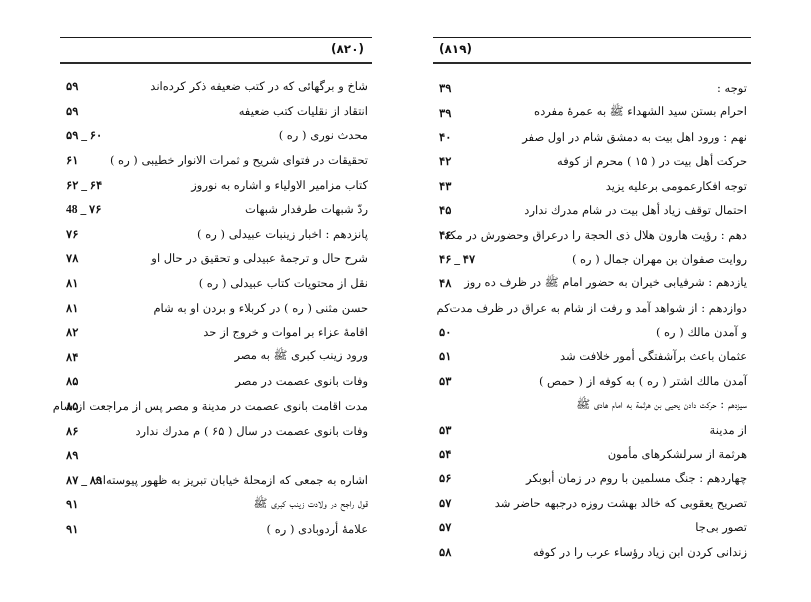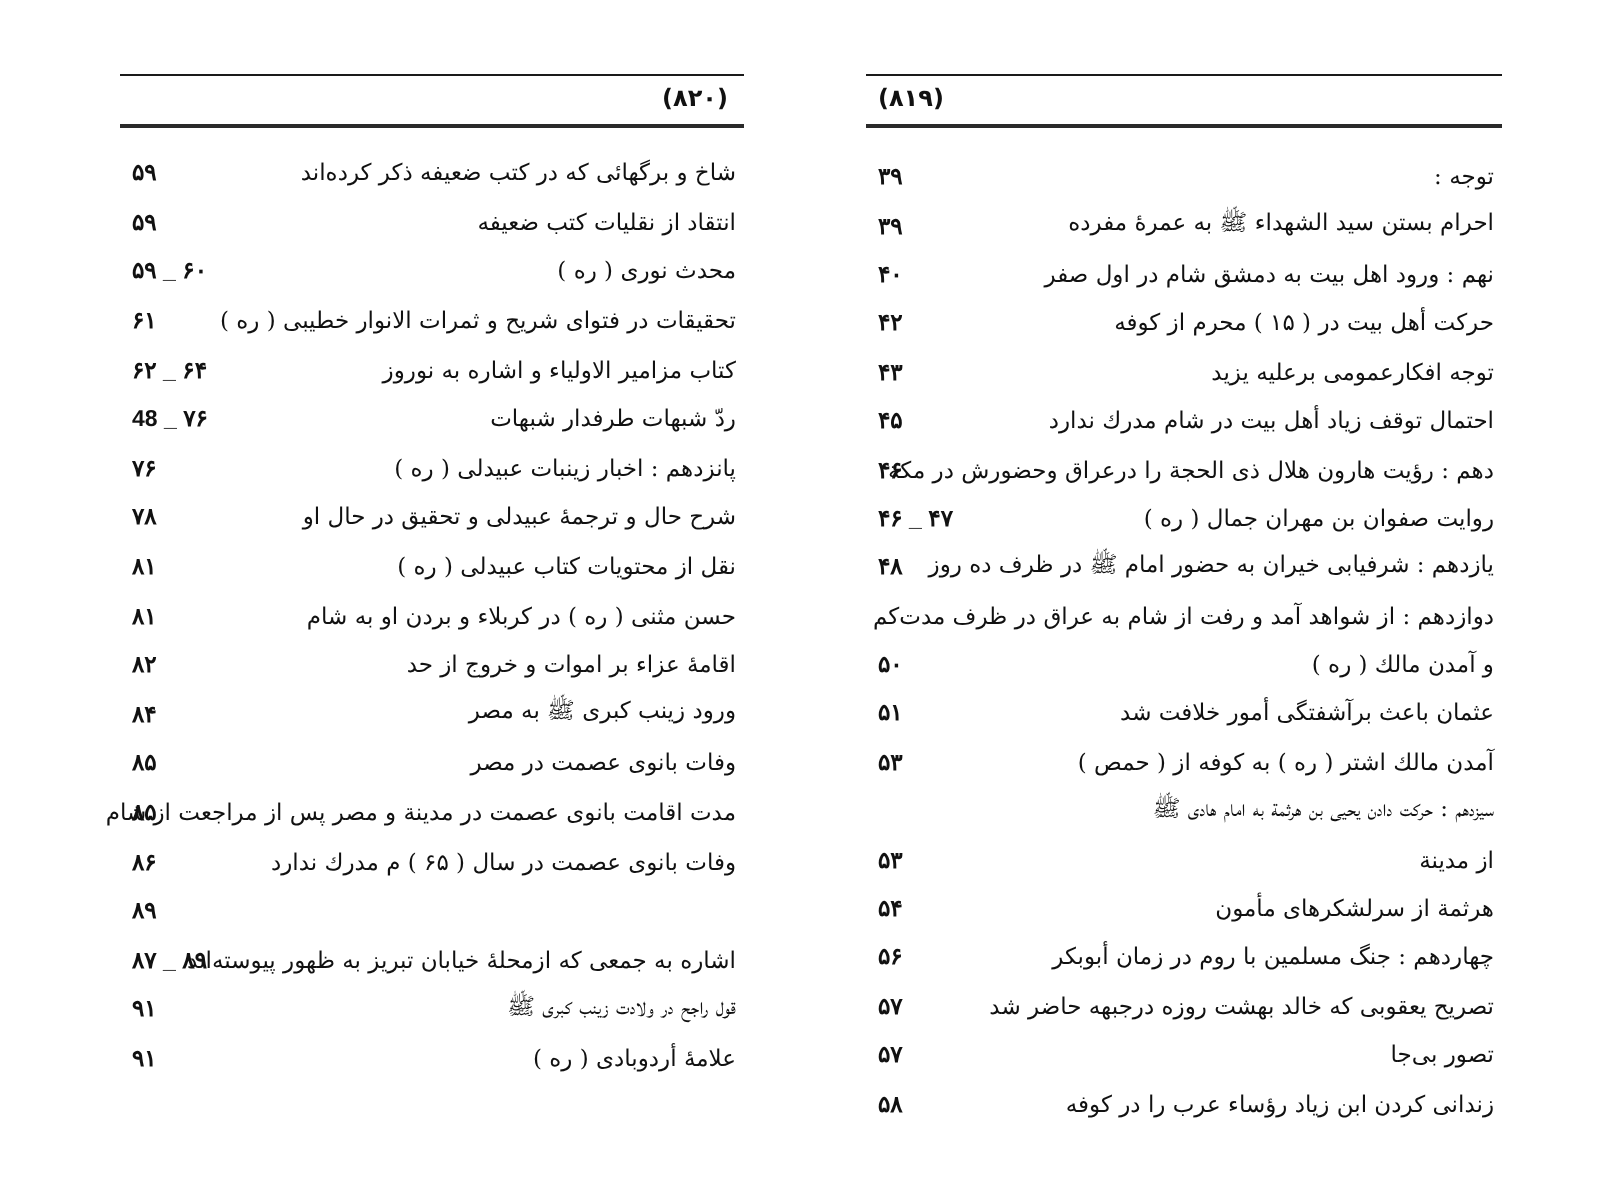--- a/index.html
+++ b/index.html
@@ -10,21 +10,21 @@
     .page.right { left: 433px; width: 318px; }
     .rule { position: absolute; left: 0; right: 0; height: 1px; background: #1a1a1a; }
     .rule.top { top: 37px; }
     .rule.bottom { top: 62px; height: 1.5px; background: #2a2a2a; }
     .header-num { position: absolute; top: 42px; font-size: 12px; font-weight: bold; direction: ltr; }
     .page.left .header-num { right: 8px; }
     .page.right .header-num { left: 6px; }
     .entries { position: absolute; top: 74px; left: 0; right: 0; }
     .entry { position: relative; height: 25px; display: flex; flex-direction: row; align-items: center; }
     .entry .title { position: absolute; right: 4px; direction: rtl; text-align: right; font-size: 11.5px; white-space: nowrap; font-family: "DejaVu Serif", serif; }
-    .entry .pg { position: absolute; left: 6px; direction: rtl; font-size: 11.5px; font-weight: bold; white-space: nowrap; font-family: Liberation Sans, sans-serif; }
+    .entry .pg { position: absolute; left: 6px; direction: rtl; font-size: 11.5px; font-weight: bold; white-space: nowrap; font-family: Liberation Serif, serif; }
     .page.right .entries { top: 76px; }
     .page.right .entry { height: 24.4px; }
     .page.left .entry { height: 24.6px; }
   </style>
 </head>
 <body>
 
 <div class="page left">
   <div class="rule top"></div>
   <div class="header-num">(۸۲۰)</div>

